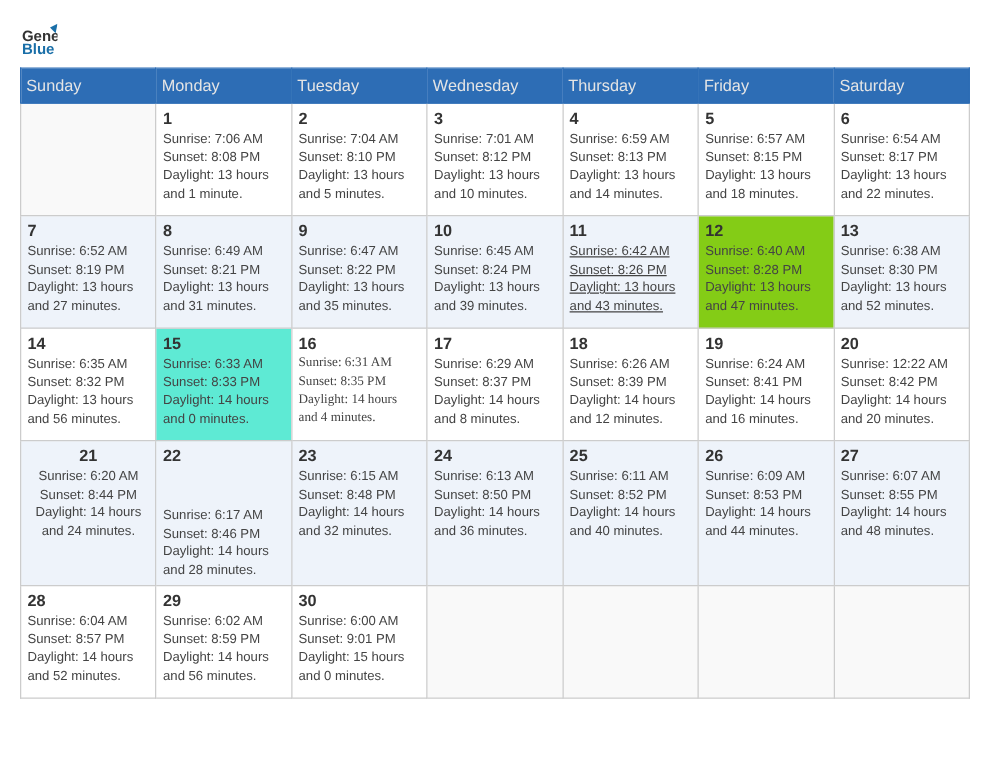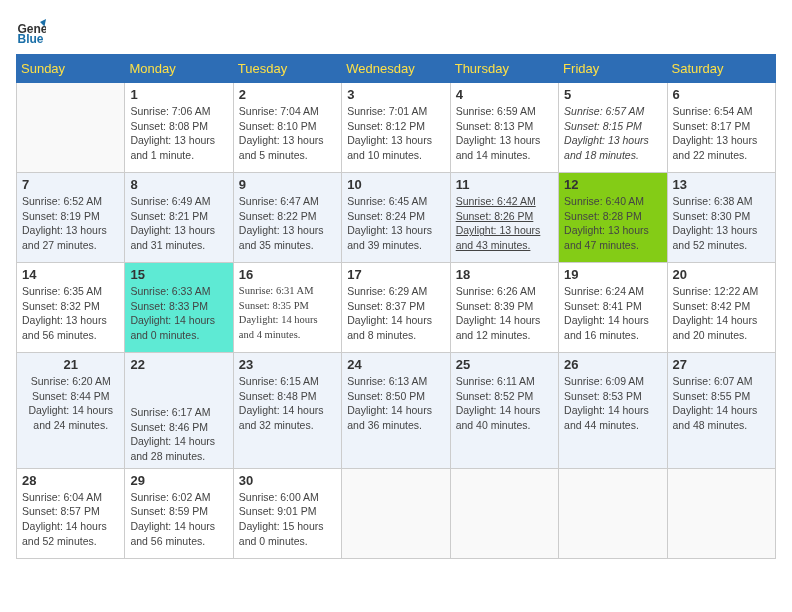--- a/index.html
+++ b/index.html
@@ -37,21 +37,21 @@
       font-size: 14px;
       color: #555;
     }
     .calendar {
       width: 100%;
       border-collapse: collapse;
       font-size: 11px;
     }
     .calendar th {
       background: #2d6db5;
-      color: #fde047;
+      color: #e5e5e5;
       padding: 6px 4px;
       text-align: left;
       font-size: 13px;
       font-weight: normal;
       border: 1px solid #2d6db5;
     }
     .calendar td {
       border: 1px solid #ccc;
       vertical-align: top;
       padding: 4px 5px;
@@ -136,21 +136,21 @@
         </td>
         <td style="background: rgb(255, 255, 255);">
           <span class="day-number">4</span>
           <div class="day-info" style="white-space: pre-line;">Sunrise: 6:59 AM
 Sunset: 8:13 PM
 Daylight: 13 hours
 and 14 minutes.</div>
         </td>
         <td style="background: rgb(255, 255, 255);">
           <span class="day-number">5</span>
-          <div class="day-info" style="white-space: pre-line; font-style: italic;">Sunrise: 6:57 AM
+          <div class="day-info" style="white-space: pre-line;">Sunrise: 6:57 AM
 Sunset: 8:15 PM
 Daylight: 13 hours
 and 18 minutes.</div>
         </td>
         <td style="background: rgb(255, 255, 255);">
           <span class="day-number">6</span>
           <div class="day-info" style="white-space: pre-line;">Sunrise: 6:54 AM
 Sunset: 8:17 PM
 Daylight: 13 hours
 and 22 minutes.</div>

